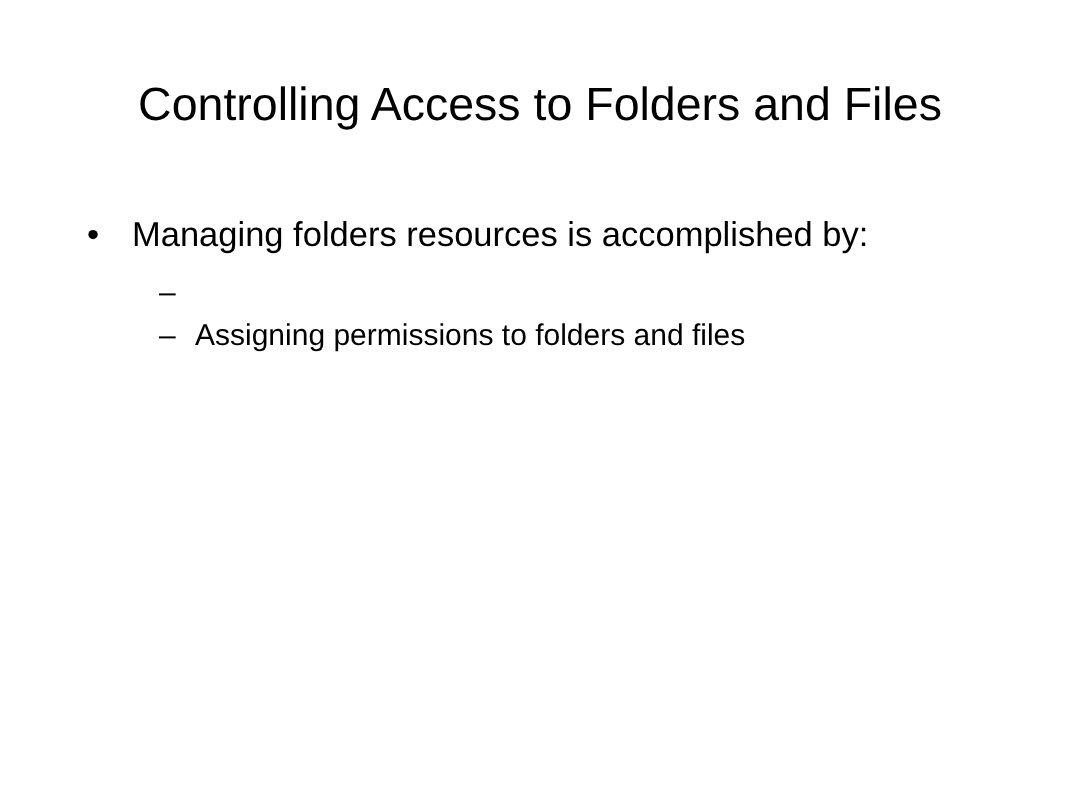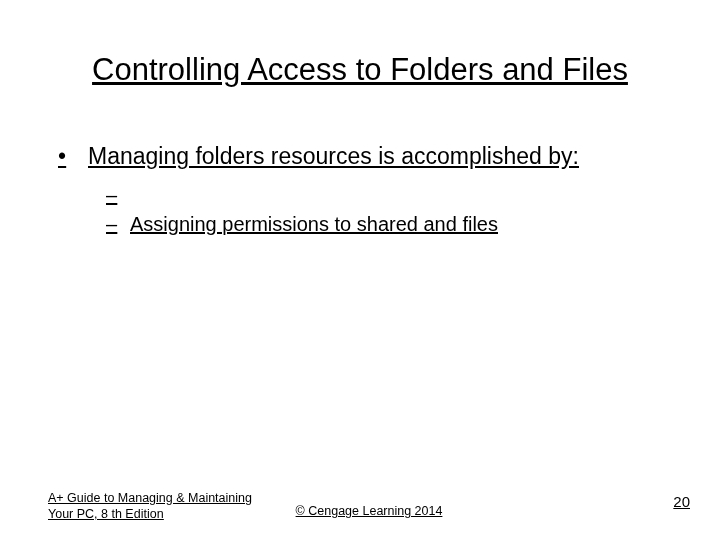--- a/index.html
+++ b/index.html
@@ -1,15 +1,15 @@
 <!DOCTYPE html>
 <html><head>
 <meta charset="utf-8">
 <style>
-  * { margin: 0; padding: 0; box-sizing: border-box; text-decoration: underline; }
+  * { margin: 0; padding: 0; box-sizing: border-box; }
   html, body {
     width: 720px;
     height: 540px;
     background: #ffffff;
     font-family: Arial, Helvetica, sans-serif;
     color: #000;
     overflow: hidden;
   }
   .slide {
     position: relative;
@@ -96,26 +96,18 @@
   <div class="content">
     <div class="l1">
       <span class="bullet">•</span>
       <span>Managing folders resources is accomplished by:</span>
     </div>
     <div class="l2">
       <span class="dash">–</span>
     </div>
     <div class="l2">
       <span class="dash">–</span>
-      <span>Assigning permissions to shared and files</span>
+      <span>Assigning permissions to folders and files</span>
     </div>
   </div>
 
-  <div class="footer">
-    <div class="foot-left">
-      <span>A+ Guide to Managing &amp; Maintaining</span><br>
-      <span>Your PC, 8 th Edition</span>
-    </div>
-    <div class="foot-center">©  Cengage Learning 2014</div>
-    <div class="foot-right">20</div>
-  </div>
 
 </div>
 
 </body></html>

